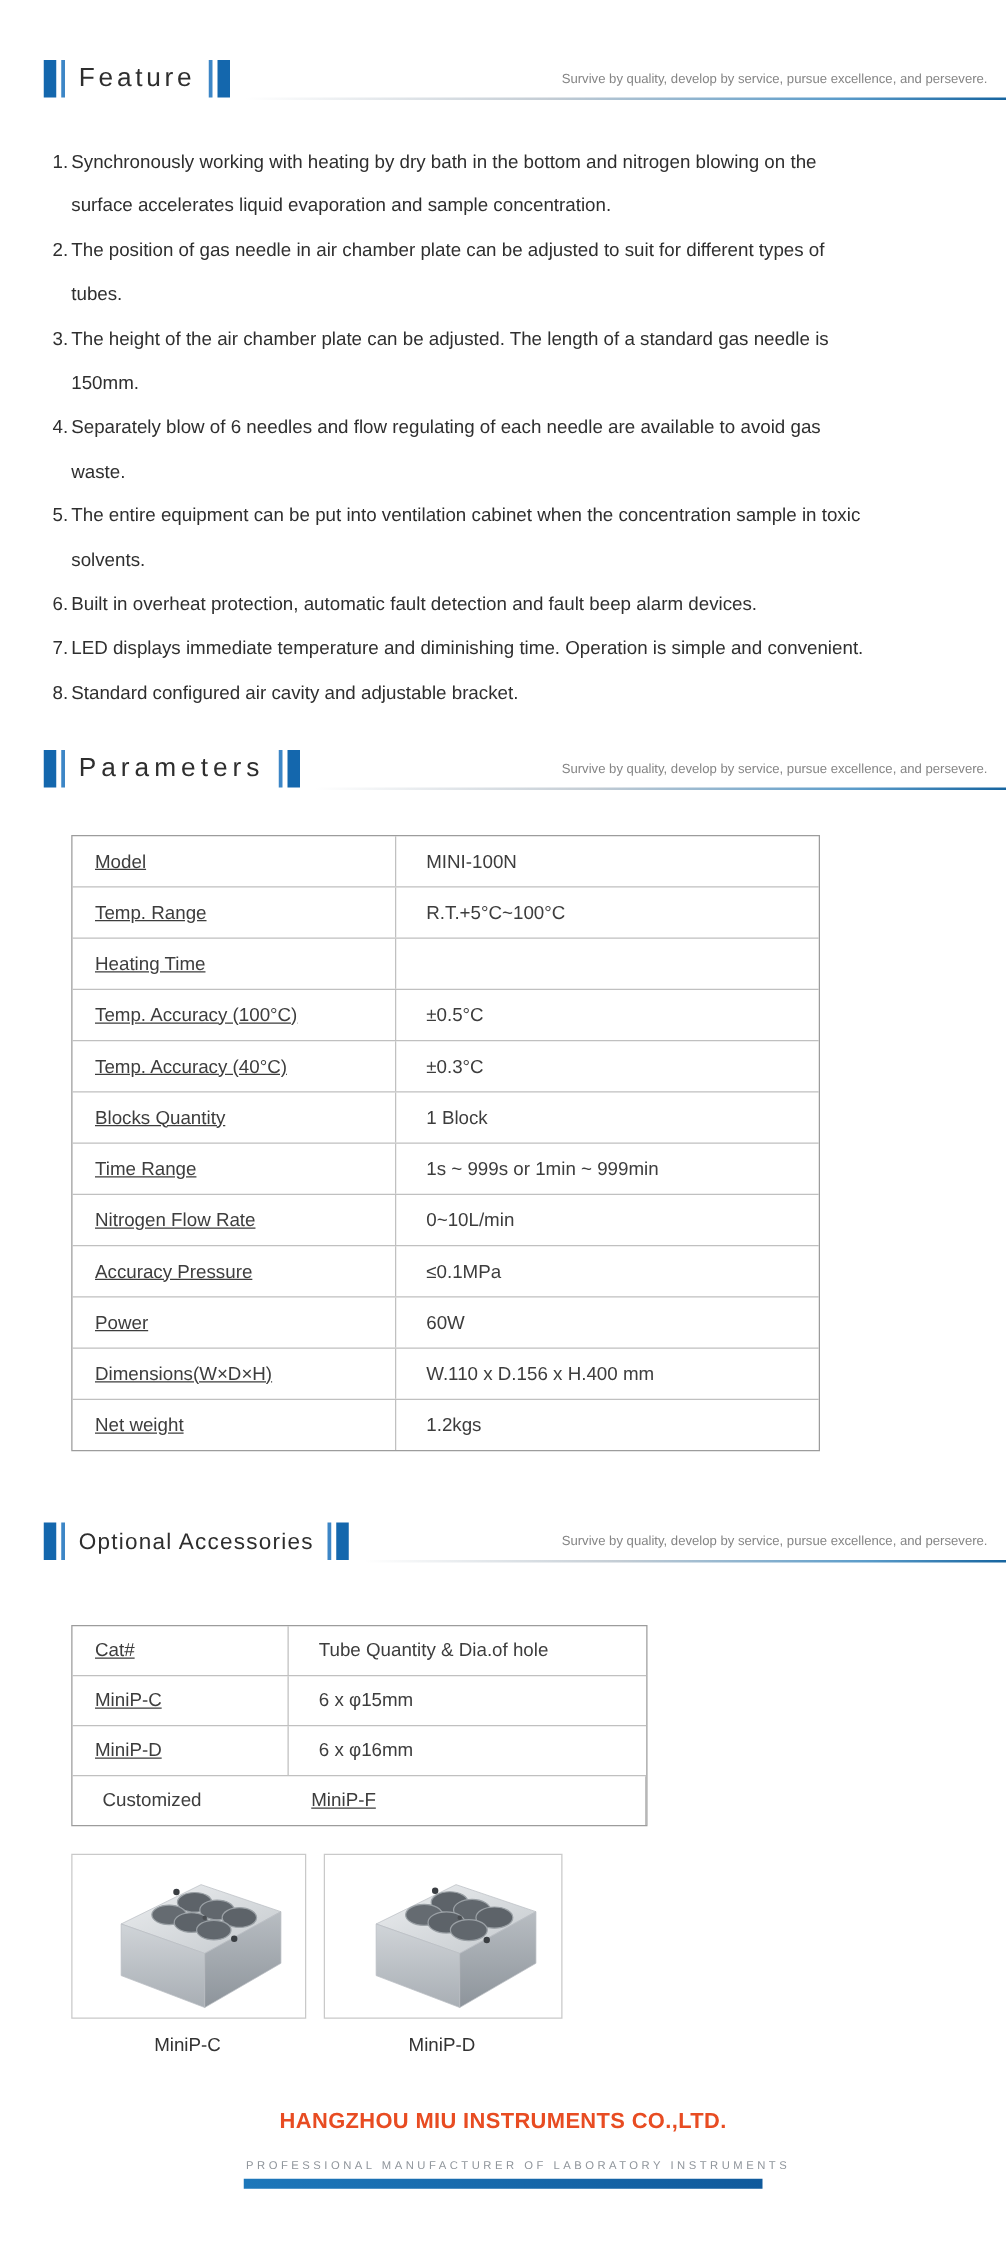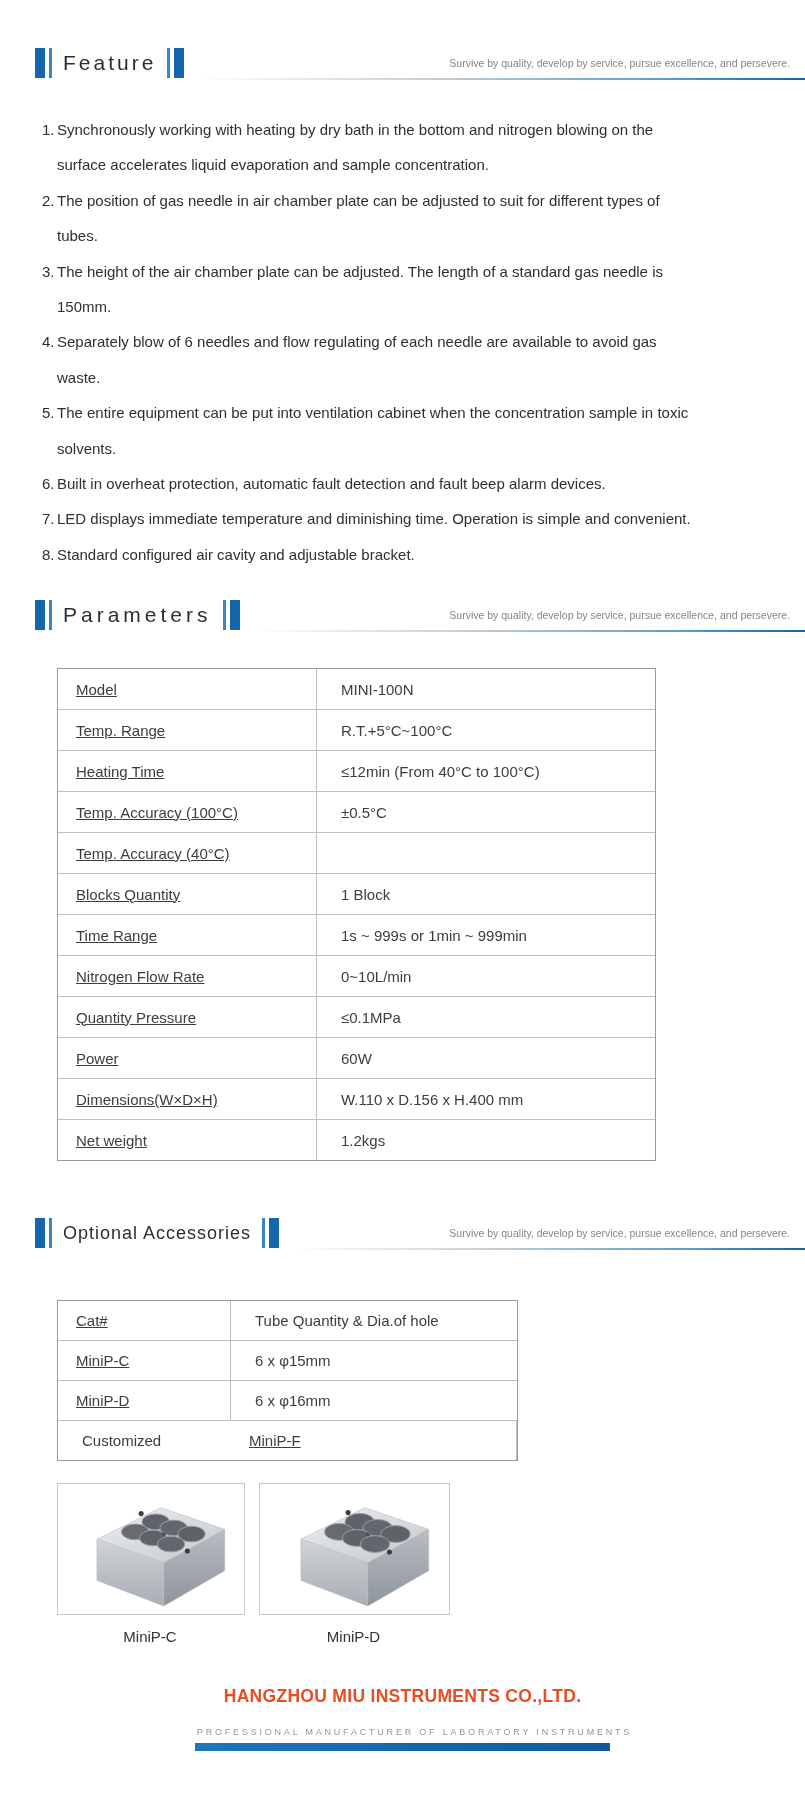--- a/index.html
+++ b/index.html
@@ -137,49 +137,49 @@
         <div class="dcell c2">MINI-100N</div>
       </div>
 
       <div class="drow">
         <div class="dcell c1">Temp. Range</div>
         <div class="dcell c2">R.T.+5°C~100°C</div>
       </div>
 
       <div class="drow">
         <div class="dcell c1">Heating Time</div>
-        <div class="dcell c2">≤12min (From 40°C to 100°C)</div>
       </div>
 
       <div class="drow">
         <div class="dcell c1">Temp. Accuracy (100°C)</div>
         <div class="dcell c2">±0.5°C</div>
       </div>
 
       <div class="drow">
         <div class="dcell c1">Temp. Accuracy (40°C)</div>
+        <div class="dcell c2">±0.3°C</div>
       </div>
 
       <div class="drow">
         <div class="dcell c1">Blocks Quantity</div>
         <div class="dcell c2">1 Block</div>
       </div>
 
       <div class="drow">
         <div class="dcell c1">Time Range</div>
         <div class="dcell c2">1s ~ 999s or 1min ~ 999min</div>
       </div>
 
       <div class="drow">
         <div class="dcell c1">Nitrogen Flow Rate</div>
         <div class="dcell c2">0~10L/min</div>
       </div>
 
       <div class="drow">
-        <div class="dcell c1">Quantity Pressure</div>
+        <div class="dcell c1">Accuracy Pressure</div>
         <div class="dcell c2">≤0.1MPa</div>
       </div>
 
       <div class="drow">
         <div class="dcell c1">Power</div>
         <div class="dcell c2">60W</div>
       </div>
 
       <div class="drow">
         <div class="dcell c1">Dimensions(W×D×H)</div>

